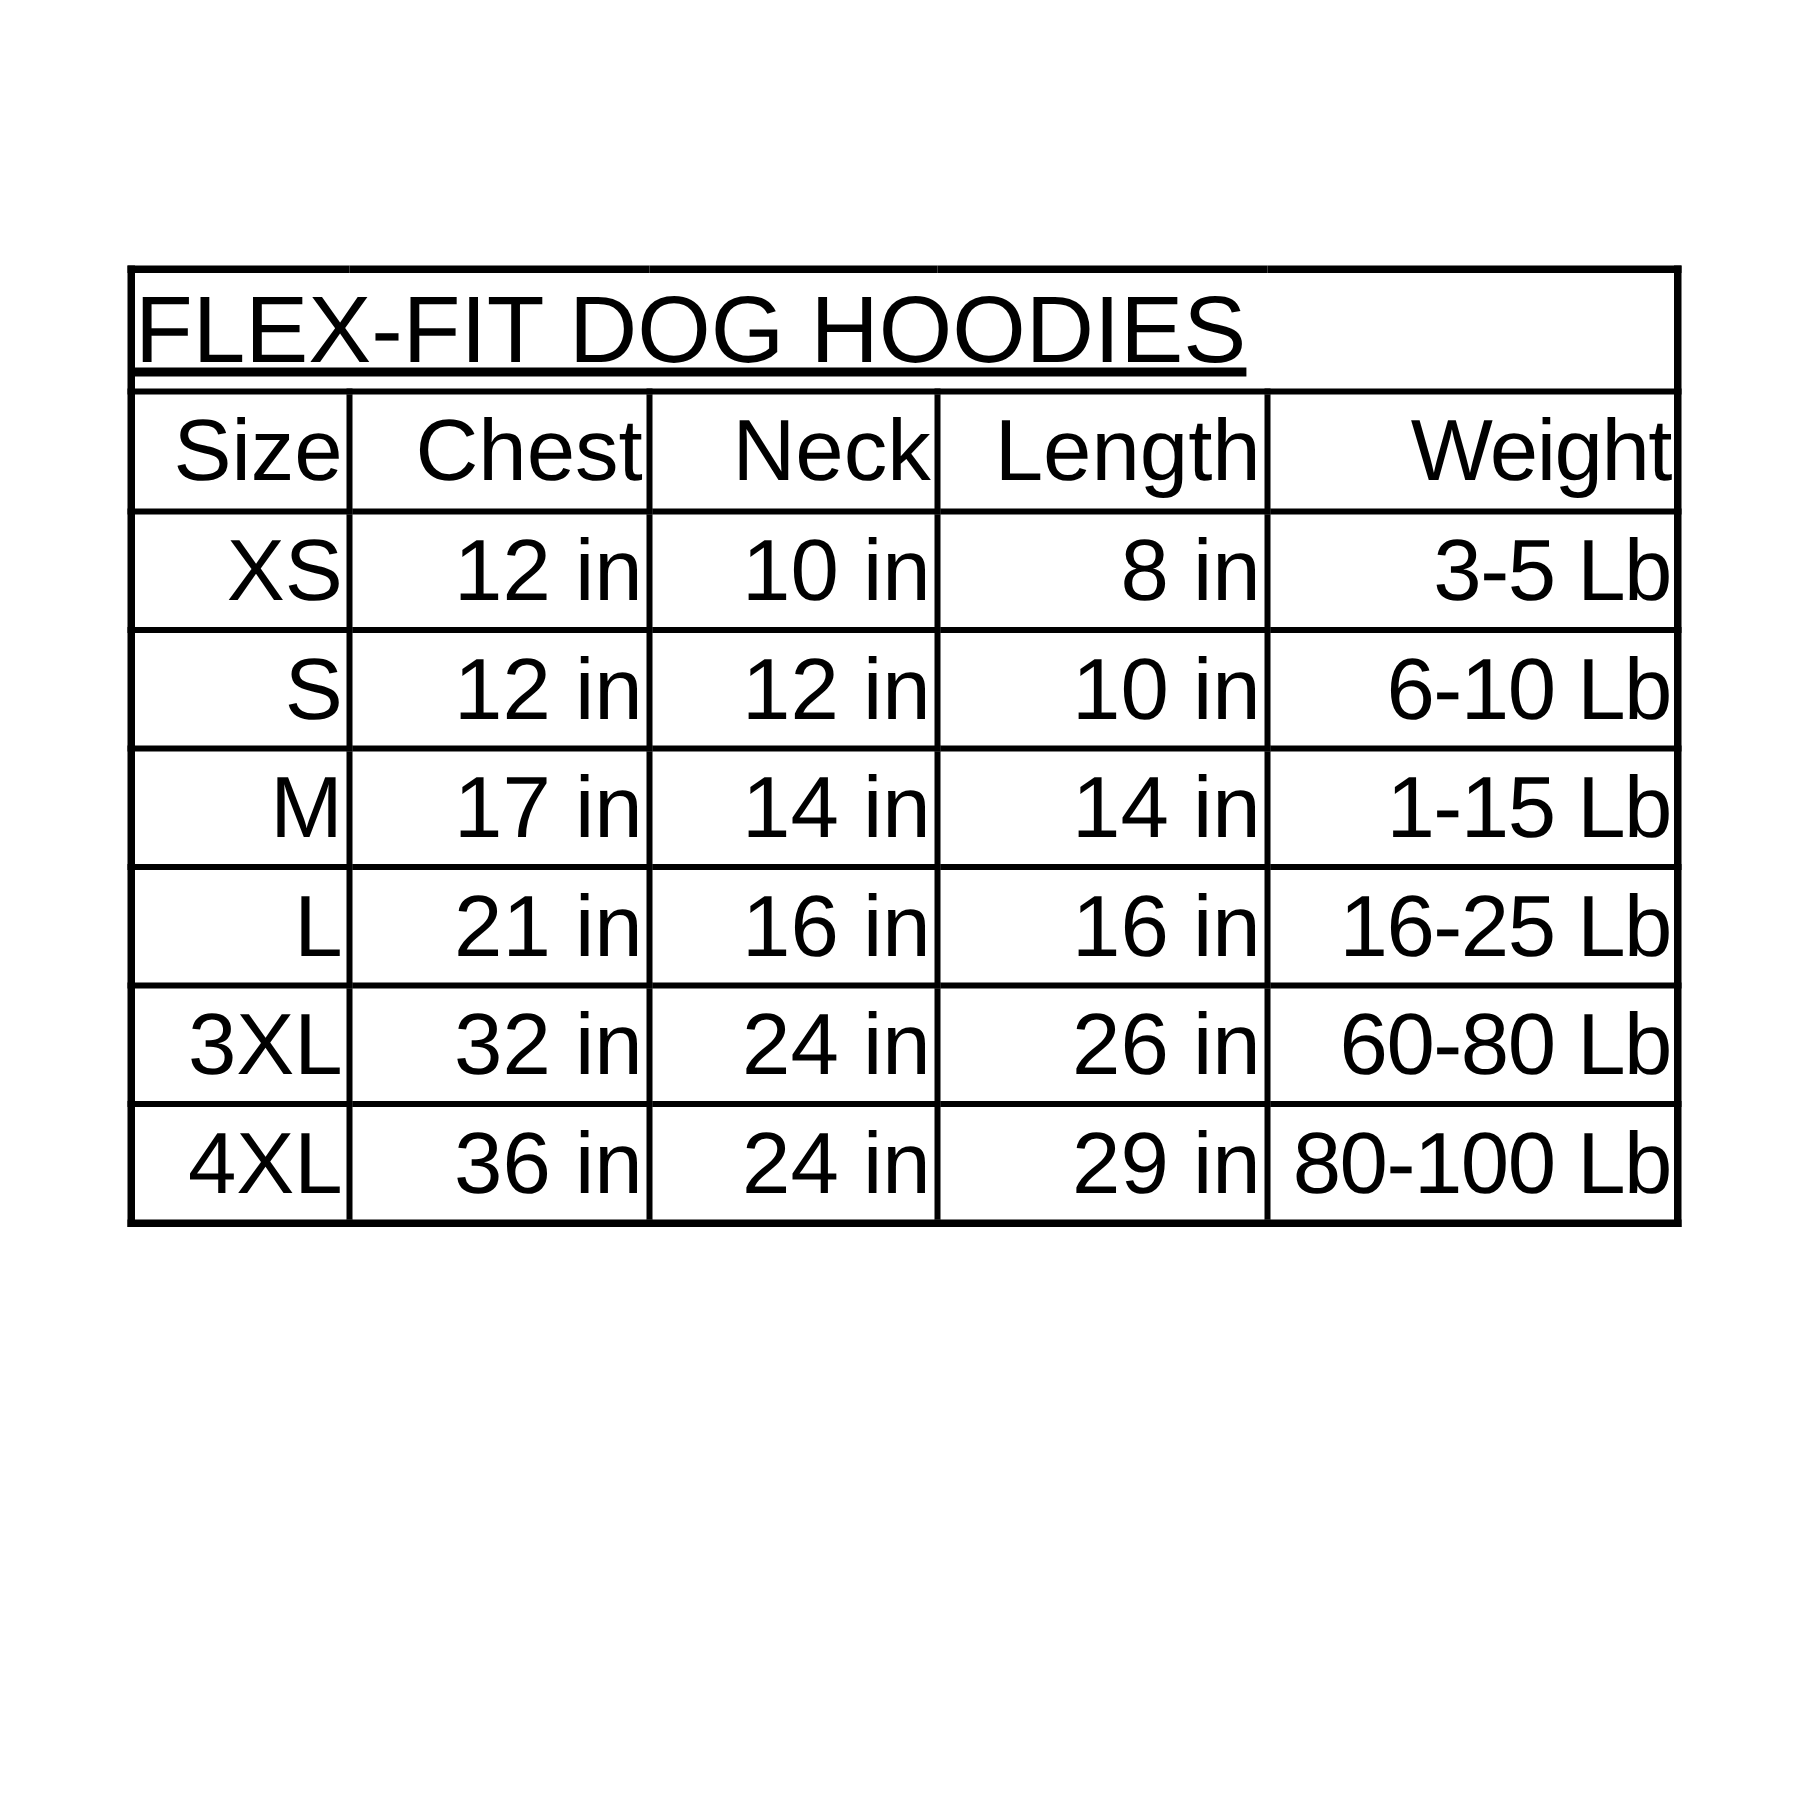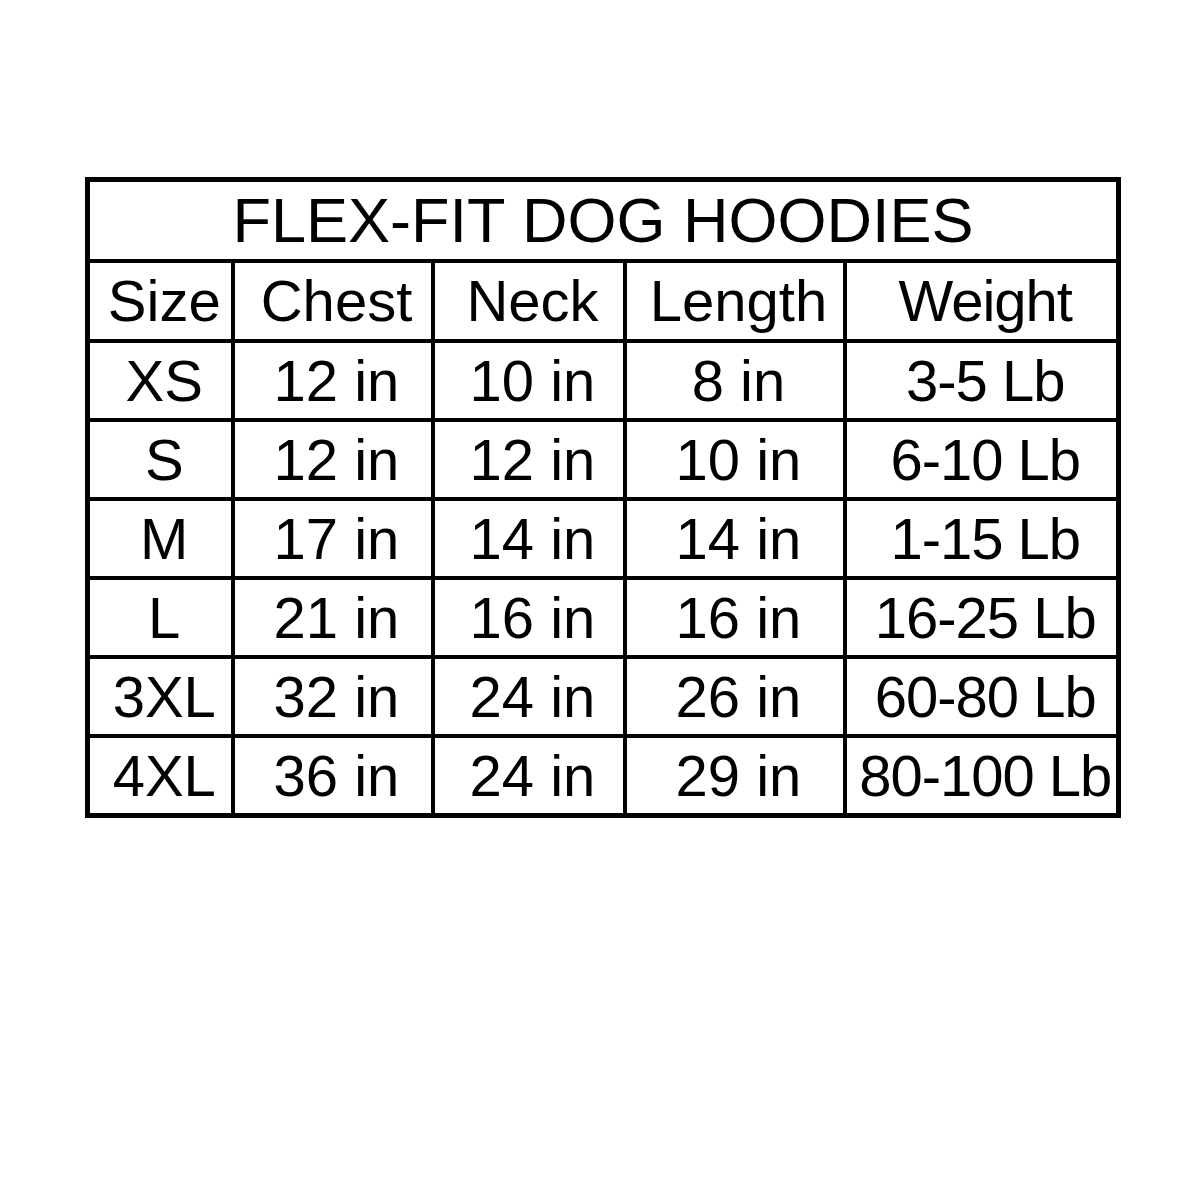--- a/index.html
+++ b/index.html
@@ -23,40 +23,41 @@
     width: 1031px;
     border-collapse: collapse;
     table-layout: fixed;
     color: #000000;
     border: 5px solid #000000;
   }
   table.size-chart th,
   table.size-chart td {
     border: 4px solid #000000;
     font-weight: normal;
-    text-align: center;
+    text-align: right;
     vertical-align: middle;
     padding: 0 2px 0 10px;
     font-size: 58px;
     line-height: 1;
     white-space: nowrap;
     overflow: hidden;
     color: #000000;
     background: #ffffff;
   }
   table.size-chart th:last-child,
   table.size-chart td:last-child {
     letter-spacing: -1px;
   }
   table.size-chart tr.title-row th {
-    text-align: center;
+    text-align: left;
     font-size: 63px;
     height: 77px;
     padding: 0;
     letter-spacing: 0;
+    text-decoration: underline;
   }
   table.size-chart tr.header-row th {
     height: 76px;
   }
   table.size-chart tbody td {
     height: 75px;
   }
   
   col.c-size   { width: 145px; }
   col.c-chest  { width: 200px; }

